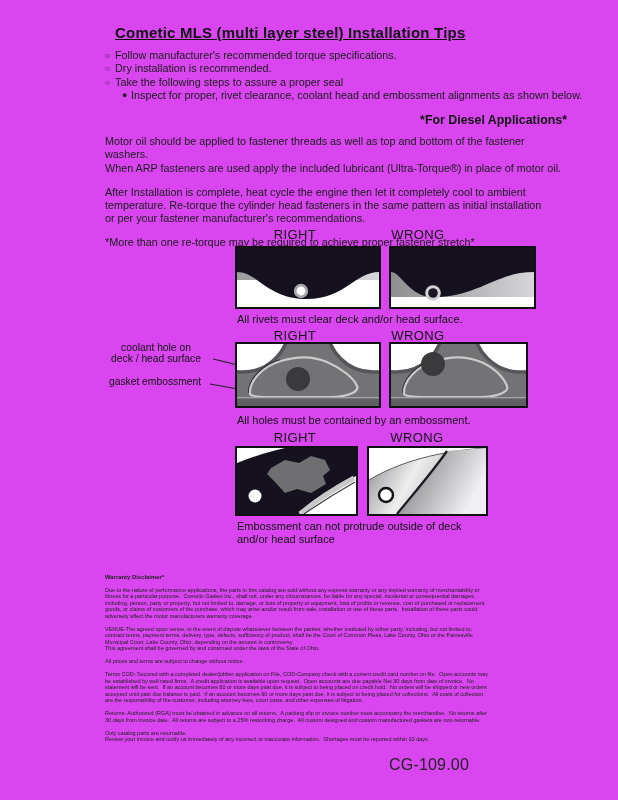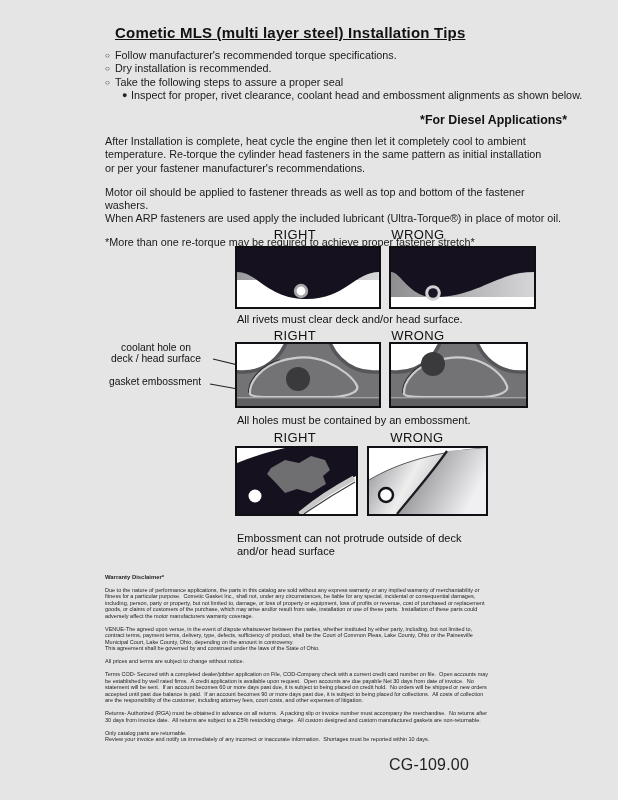--- a/index.html
+++ b/index.html
@@ -1,16 +1,16 @@
 <!DOCTYPE html>
 <html><head>
 <meta charset="utf-8">
 <style>
   html,body{margin:0;padding:0;background:#ffffff;}
-  .doc{position:relative;width:618px;height:800px;background:#e5e5e5;
+  .doc{position:relative;width:618px;height:800px;background:#d946ef;
        font-family:"Liberation Sans",sans-serif;color:#1a1a1a;overflow:hidden;}
   .title{position:absolute;left:115px;top:24px;font-size:15px;font-weight:bold;
          text-decoration:underline;letter-spacing:0.2px;color:#111;}
   .tips{position:absolute;left:105px;top:49px;font-size:10.8px;line-height:13.4px;}
   .tip{white-space:pre-wrap;}
   .tip .marker{display:inline-block;width:10px;font-size:8px;vertical-align:1px;color:#222;}
   .tip.sub{padding-left:17px;}
   .tip.sub .marker{font-size:9px;width:9px;}
   .diesel{position:absolute;left:105px;top:114px;width:462px;font-size:10.8px;line-height:13.2px;}
   .diesel h2{font-size:12.4px;margin:0 0 8px 0;color:#111;text-align:right;}
@@ -38,25 +38,25 @@
 
   <div class="tips">
     <div class="tip"><span class="marker">○</span><span>Follow manufacturer's recommended torque specifications.</span></div>
     <div class="tip"><span class="marker">○</span><span>Dry installation is recommended.</span></div>
     <div class="tip"><span class="marker">○</span><span>Take the following steps to assure a proper seal</span></div>
     <div class="tip sub"><span class="marker">●</span><span>Inspect for proper, rivet clearance, coolant head and embossment alignments as shown below.</span></div>
   </div>
 
   <div class="diesel">
     <h2>*For Diesel Applications*</h2>
+    <p>Motor oil should be applied to fastener threads as well as top and bottom of the fastener washers.
+When ARP fasteners are used apply the included lubricant (Ultra-Torque®) in place of motor oil.</p>
     <p>After Installation is complete, heat cycle the engine then let it completely cool to ambient
 temperature. Re-torque the cylinder head fasteners in the same pattern as initial installation
 or per your fastener manufacturer's recommendations.</p>
-    <p>Motor oil should be applied to fastener threads as well as top and bottom of the fastener washers.
-When ARP fasteners are used apply the included lubricant (Ultra-Torque®) in place of motor oil.</p>
     <p>*More than one re-torque may be required to achieve proper fastener stretch*</p>
   </div>
 
   <div class="flabel" style="left:295px;top:227px;">RIGHT</div>
   <div class="flabel" style="left:418px;top:227px;">WRONG</div>
 
   <div class="fig-box" style="left:235px;top:246px;width:146px;height:63px;">
     <svg width="142" height="59" viewBox="0 0 142 59">
       <defs>
         <linearGradient id="g1" x1="0" y1="0" x2="1" y2="0">
@@ -162,21 +162,21 @@
       </defs>
       <rect width="117" height="66" fill="#ffffff"></rect>
       <path d="M0,32 C30,14 70,3 117,0 L117,66 L0,66 Z" fill="url(#g3)"></path>
       <path d="M0,32 C30,14 70,3 117,0" stroke="#5a5a5e" stroke-width="1" fill="none"></path>
       <path d="M78,3 C62,26 44,46 28,66 L117,66 L117,0 Z" fill="url(#g4)"></path>
       <path d="M78,3 C62,26 44,46 28,66" stroke="#1c1c22" stroke-width="2.2" fill="none"></path>
       <circle cx="17" cy="47" r="7" fill="#ffffff" stroke="#121218" stroke-width="2.4"></circle>
     </svg>
   </div>
 
-  <div class="fig-caption" style="left:237px;top:532px;">Embossment can not protrude outside of deck
+  <div class="fig-caption" style="left:237px;top:520px;">Embossment can not protrude outside of deck
 and/or head surface</div>
 
   <div class="disc">
     <h3>Warranty Disclaimer*</h3>
     <p>Due to the nature of performance applications, the parts in this catalog are sold without any express warranty or any implied warranty of merchantability or
 fitness for a particular purpose.  Cometic Gasket Inc., shall not, under any circumstances, be liable for any special, incidental or consequential damages,
 including, person, party or property, but not limited to, damage, or loss of property or equipment, loss of profits or revenue, cost of purchased or replacement
 goods, or claims of customers of the purchase, which may arise and/or result from sale, installation or use of these parts.  Installation of these parts could
 adversely affect the motor manufacturers warranty coverage.</p>
     <p>VENUE-The agreed upon venue, in the event of dispute whatsoever between the parties, whether instituted by either party, including, but not limited to,

